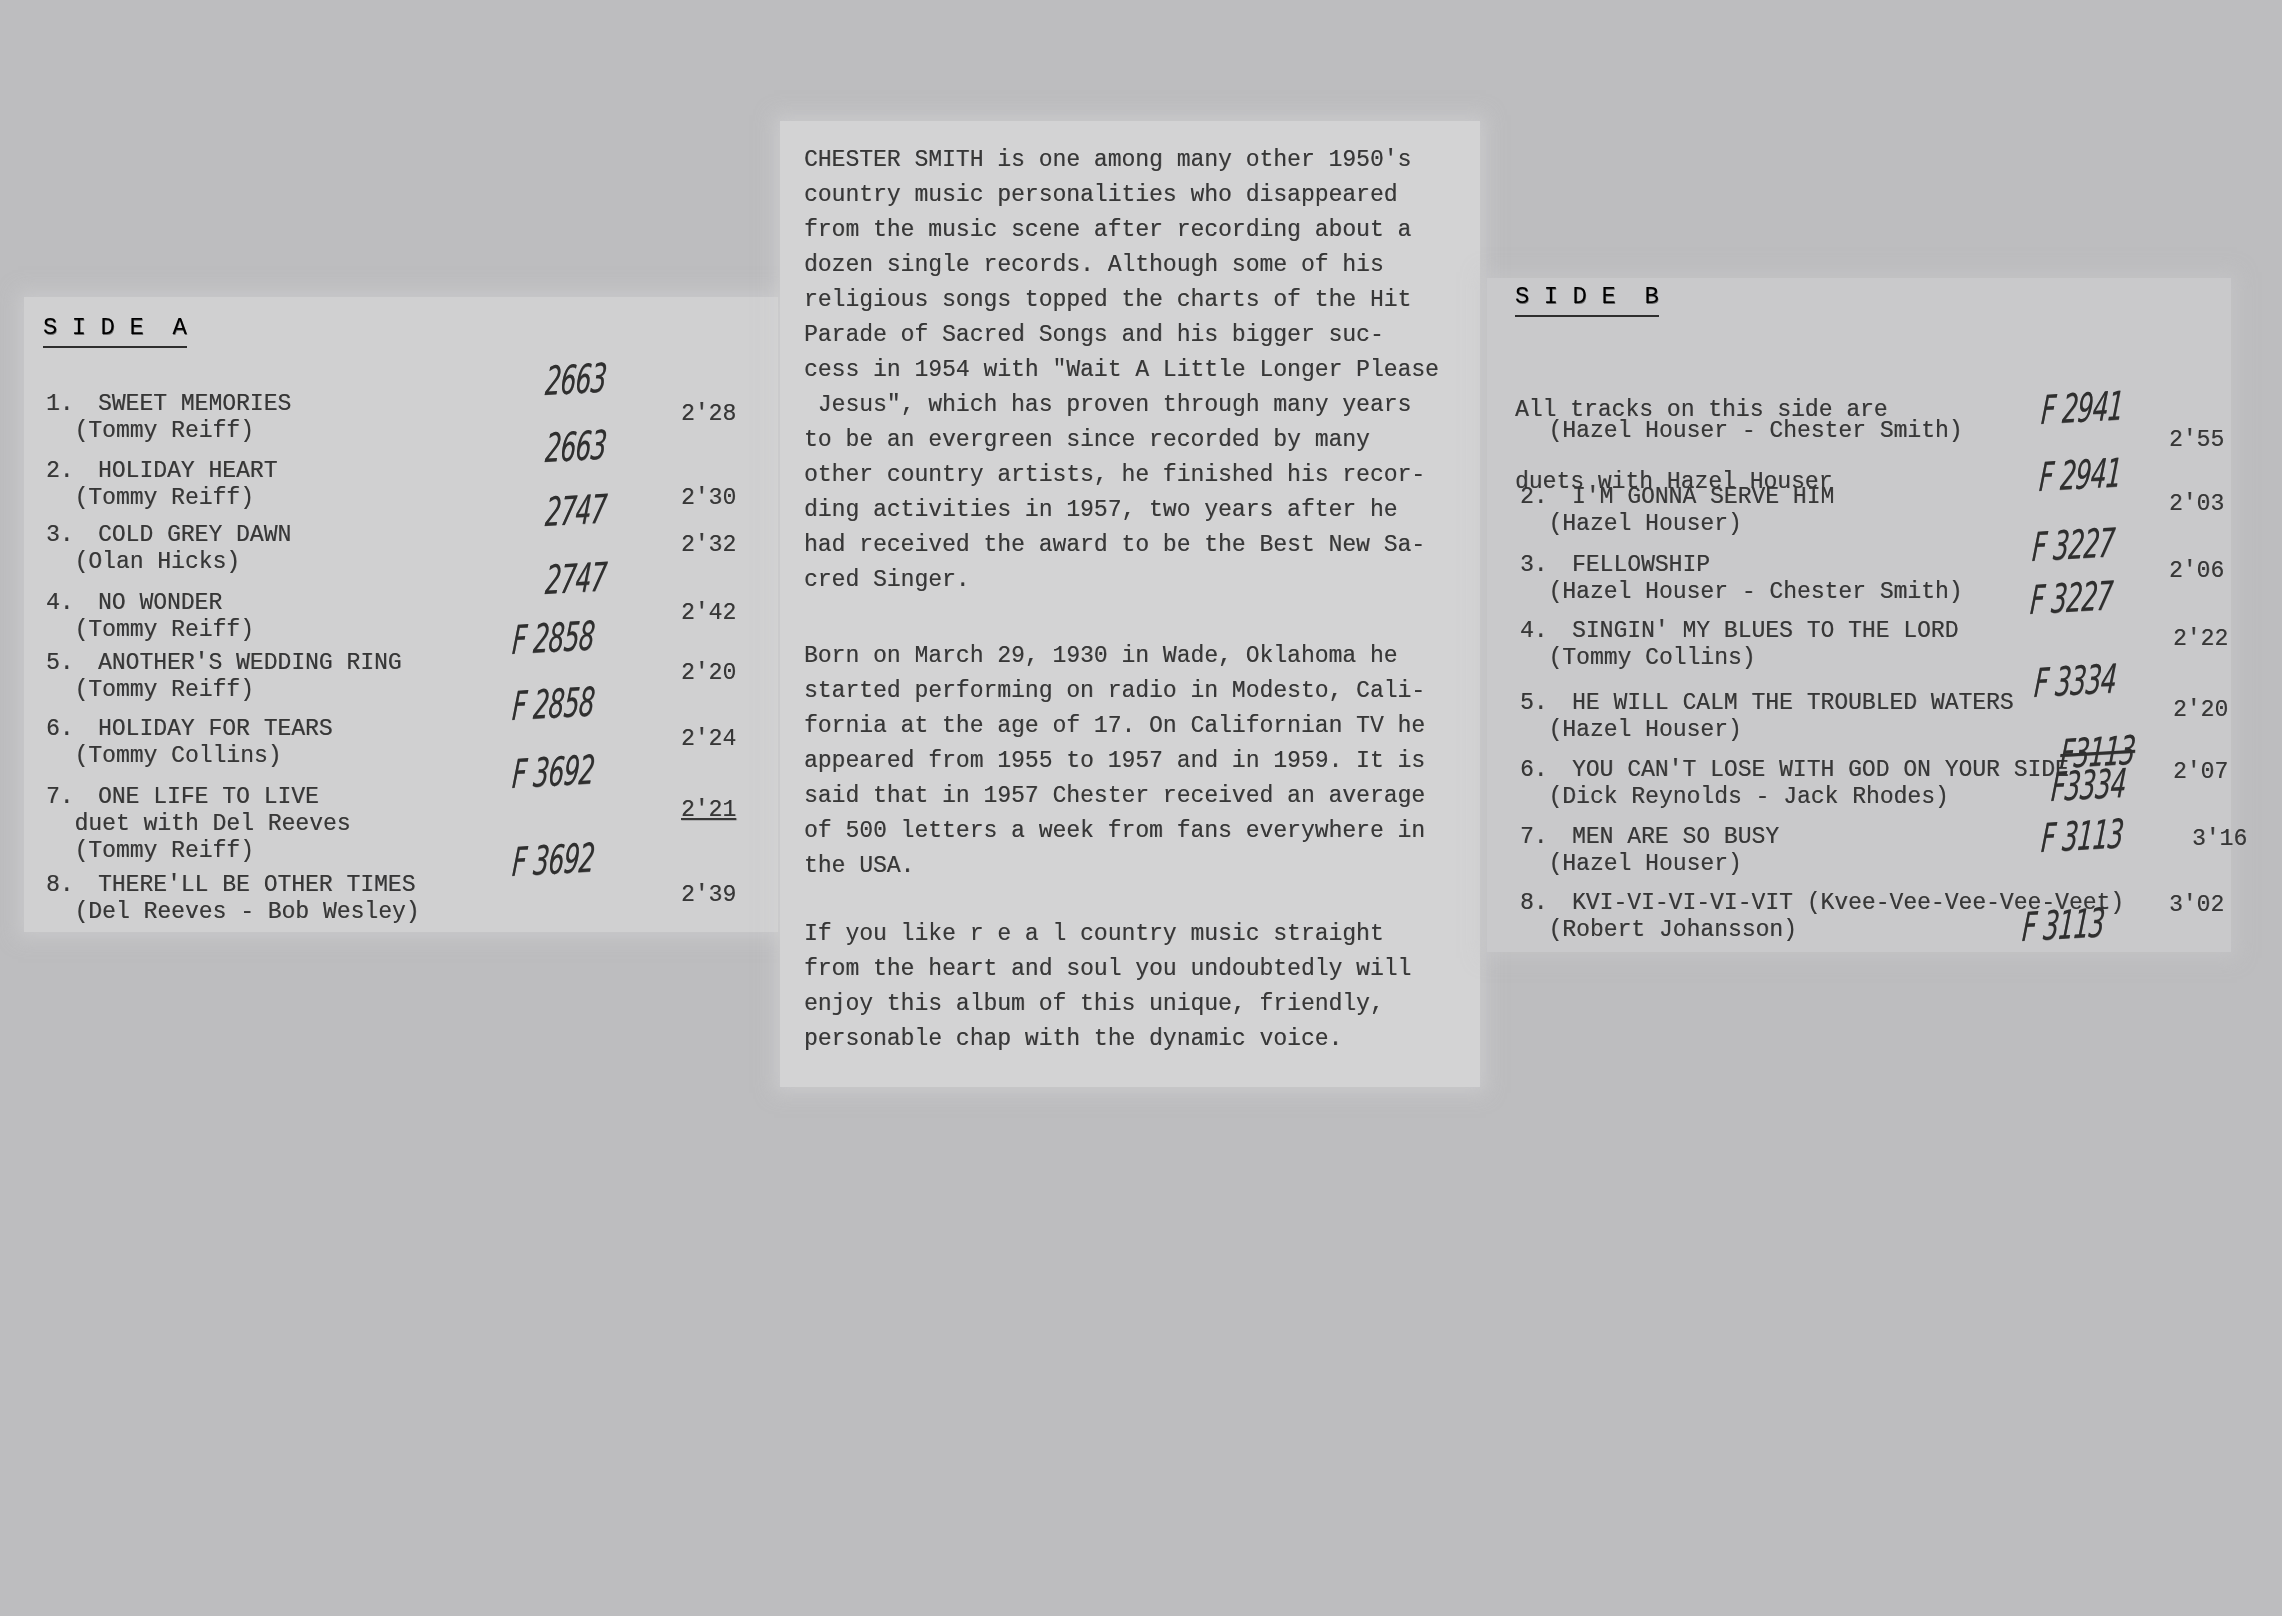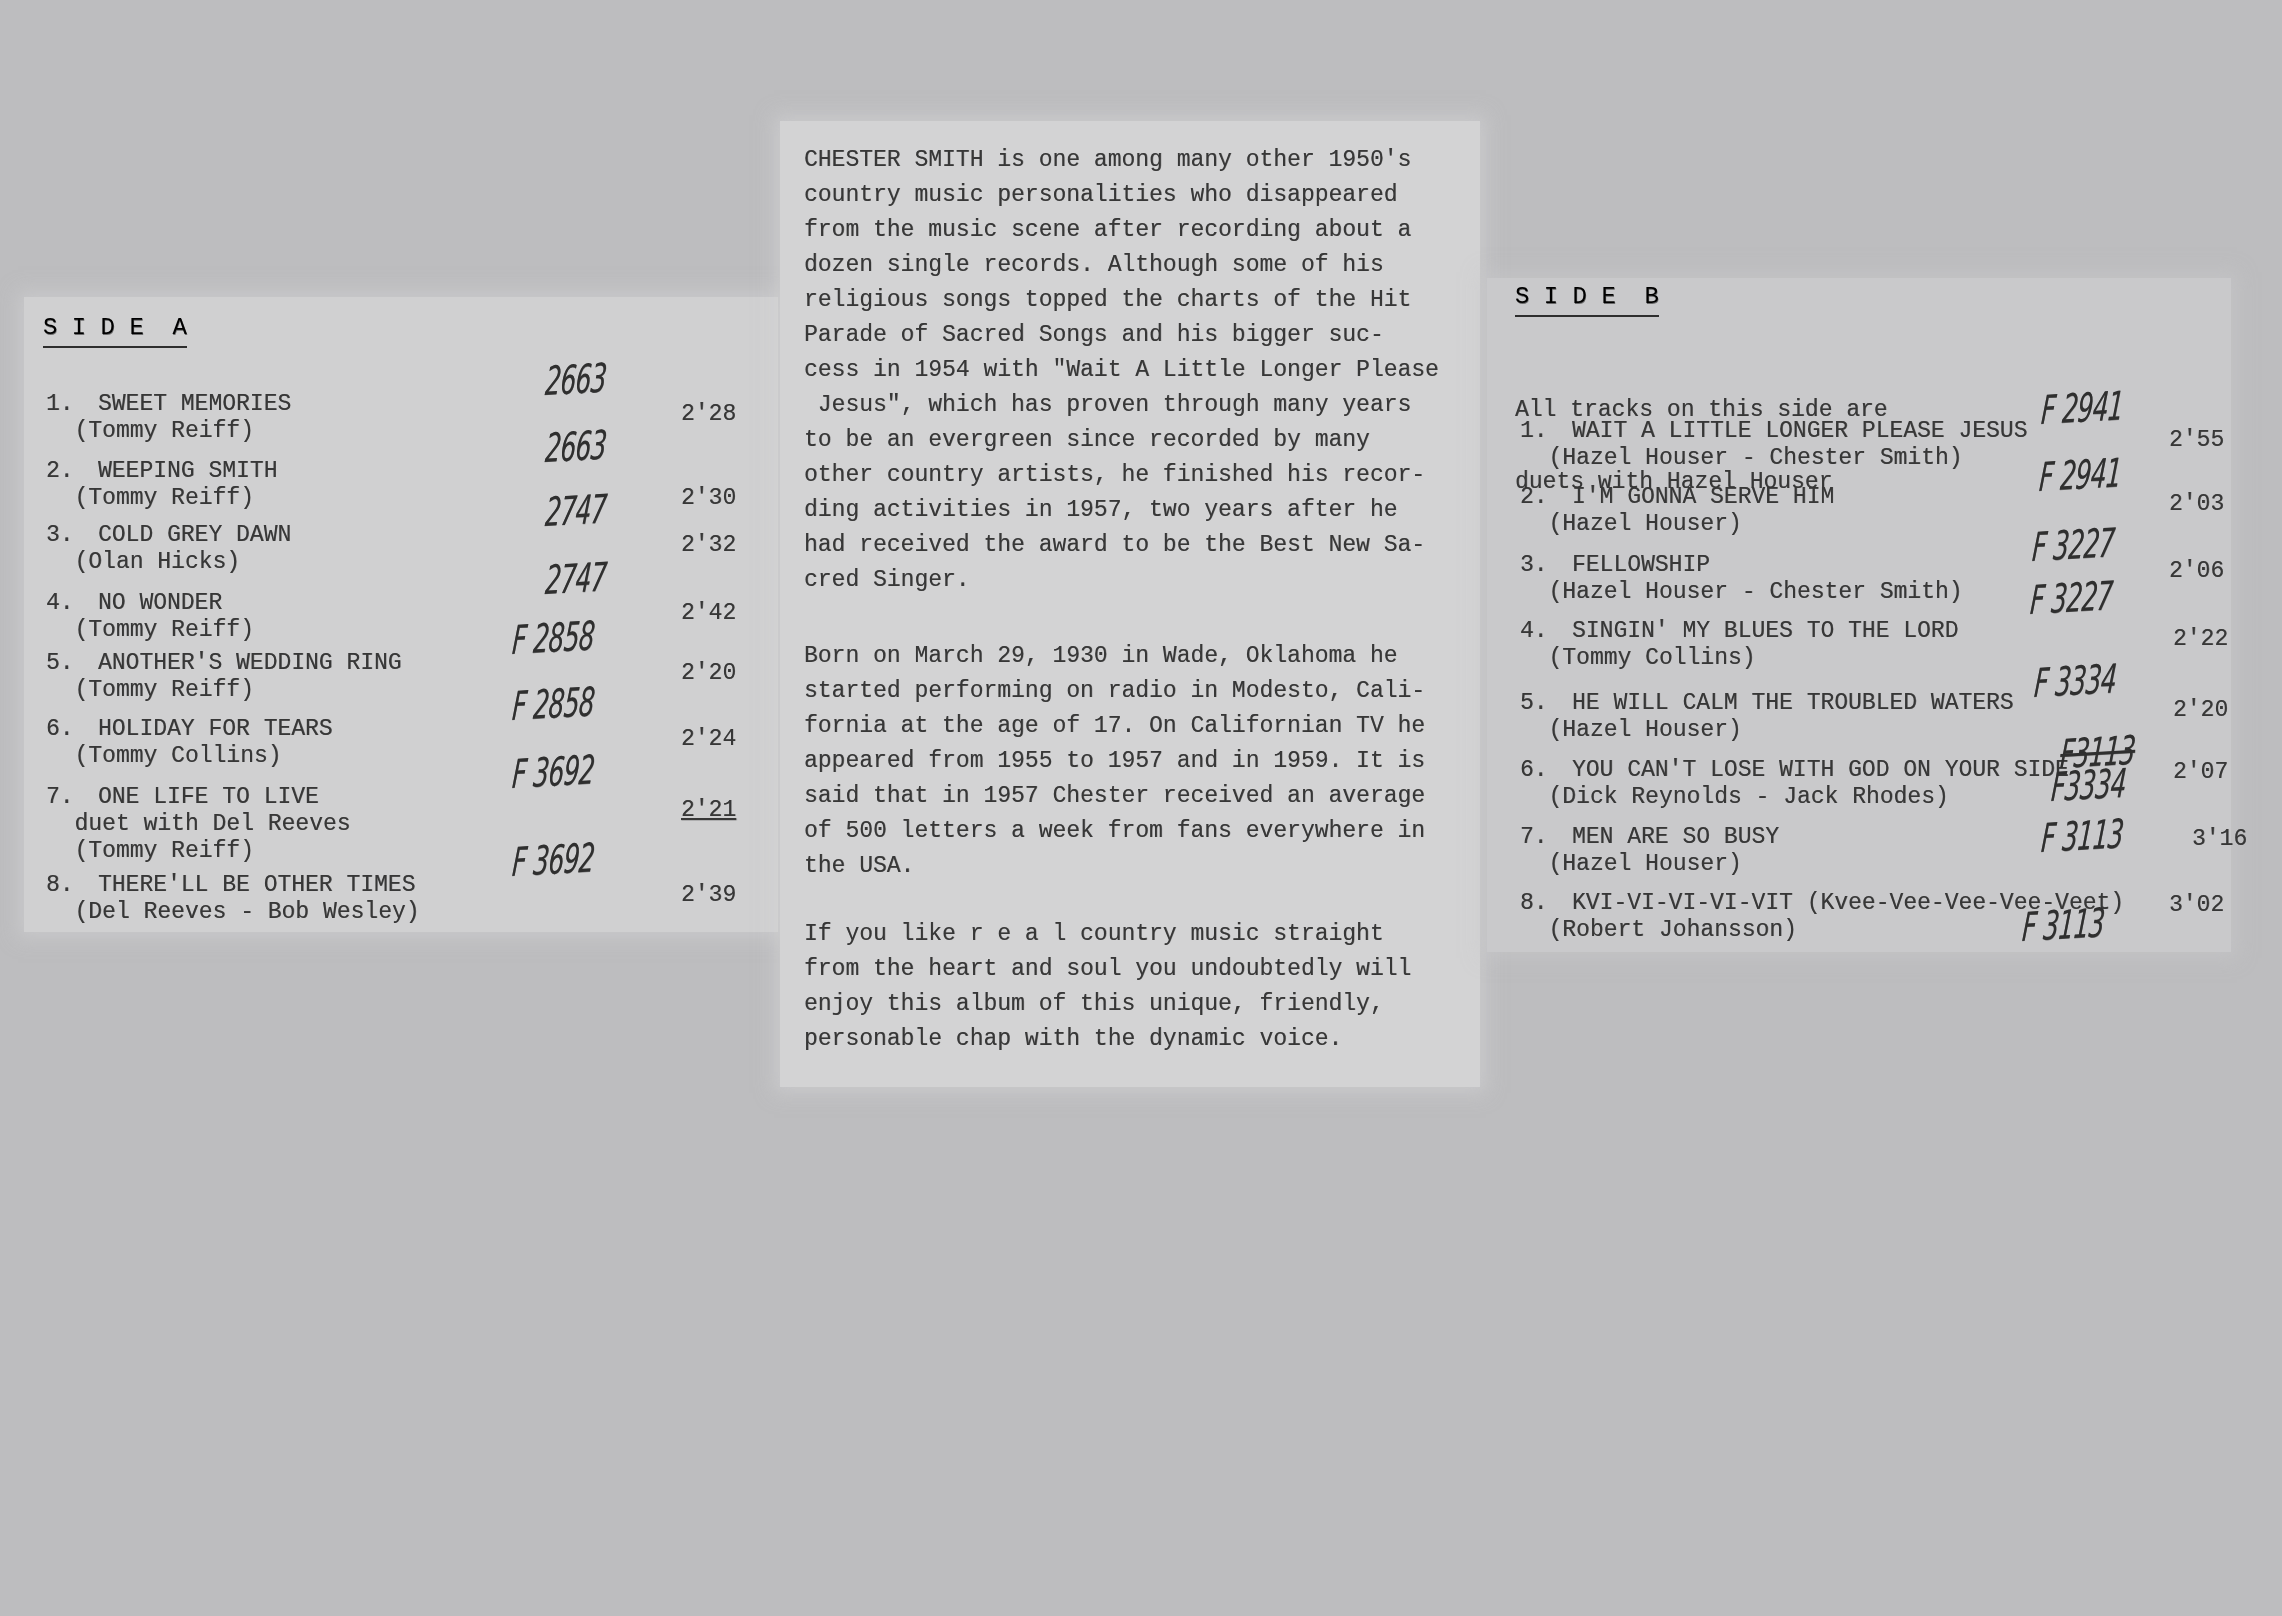--- a/index.html
+++ b/index.html
@@ -52,21 +52,21 @@
     <div class="heading" style="left:43px; top:314px;">S I D E  A</div>
 
     <div class="track typed" style="left:46px; top:391px;">
       <div><span class="num">1.</span><span>SWEET MEMORIES</span></div>
       <div class="indent">(Tommy Reiff)</div>
       <span class="hand" style="left:501px; top:-30px;">2663</span>
       <span class="time" style="left:635px; top:9.5px;">2'28</span>
     </div>
 
     <div class="track typed" style="left:46px; top:458px;">
-      <div><span class="num">2.</span><span>WEEPING SMITH</span></div>
+      <div><span class="num">2.</span><span>HOLIDAY HEART</span></div>
       <div class="indent">(Tommy Reiff)</div>
       <span class="hand" style="left:501px; top:-30px;">2663</span>
       <span class="time" style="left:635px; top:27px;">2'30</span>
     </div>
 
     <div class="track typed" style="left:46px; top:522px;">
       <div><span class="num">3.</span><span>COLD GREY DAWN</span></div>
       <div class="indent">(Olan Hicks)</div>
       <span class="hand" style="left:501px; top:-30px;">2747</span>
       <span class="time" style="left:635px; top:9.5px;">2'32</span>
@@ -138,21 +138,20 @@
 
   <div class="col-b">
     <div class="heading" style="left:1515px; top:283px;">S I D E  B</div>
 
     <div class="note typed" style="left:1515px; top:350px;">
       <div>All tracks on this side are</div>
       <div>duets with Hazel Houser</div>
     </div>
 
     <div class="track typed" style="left:1520px; top:418px;">
-      <div><span class="num">1.</span><span>WAIT A LITTLE LONGER PLEASE JESUS</span></div>
       <div class="indent">(Hazel Houser - Chester Smith)</div>
       <span class="hand" style="left:523px; top:-28.5px;">F 2941</span>
       <span class="time" style="left:649px; top:8.6px;">2'55</span>
     </div>
 
     <div class="track typed" style="left:1520px; top:484px;">
       <div><span class="num">2.</span><span>I'M GONNA SERVE HIM</span></div>
       <div class="indent">(Hazel Houser)</div>
       <span class="hand" style="left:521px; top:-27px;">F 2941</span>
       <span class="time" style="left:649px; top:6.7px;">2'03</span>

